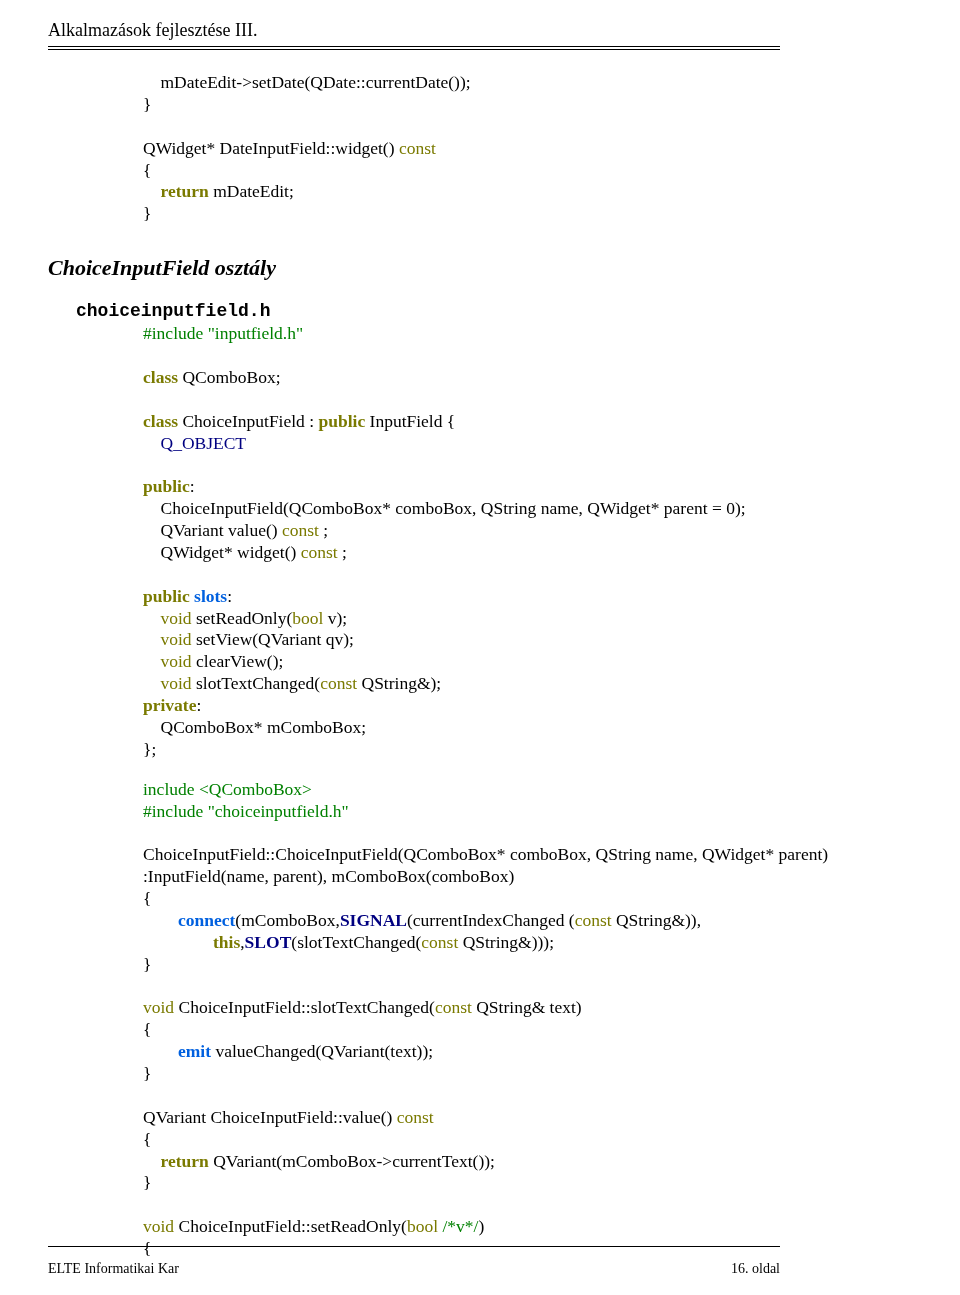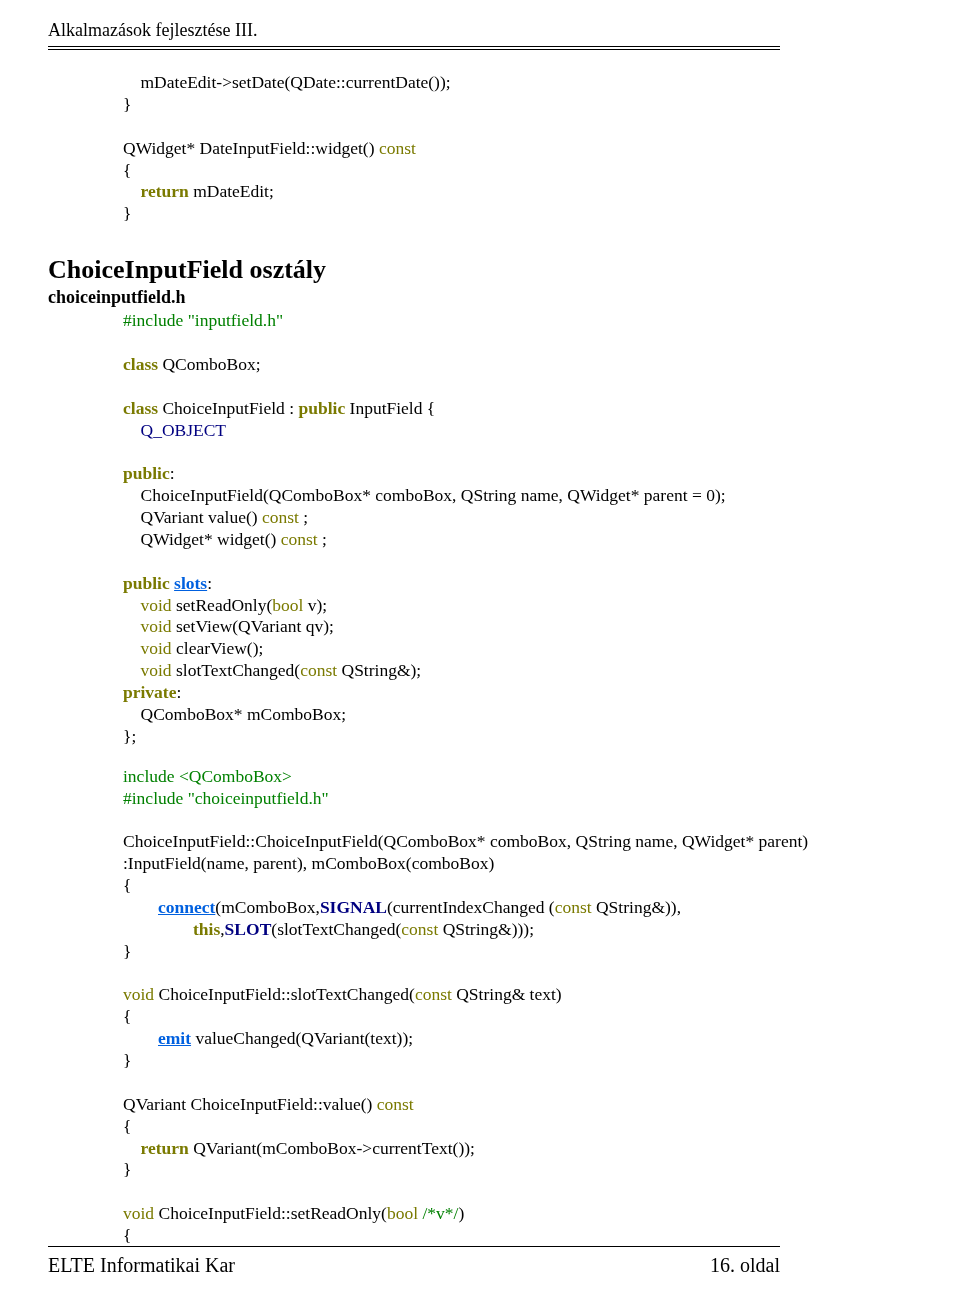--- a/index.html
+++ b/index.html
@@ -56,46 +56,48 @@
     right: 48px;
     border-top: 1px solid #000;
   }
   .footer {
     position: absolute;
     bottom: 18px;
     left: 48px;
     right: 48px;
     display: flex;
     justify-content: space-between;
-    font-size: 20px;
+    font-size: 14px;
   }
 
-  .indent1 { margin-left: 75px; }
+  .indent1 { margin-left: 95px; }
   .heading-italic {
+    font-style: italic;
     font-weight: bold;
-    font-size: 26px;
+    font-size: 22px;
     margin-top: 12px;
-    margin-bottom: 2px;
+    margin-bottom: 20px;
   }
   .filename {
-    font-family: Liberation Serif, serif;
+    font-family: Liberation Mono, monospace;
     font-weight: bold;
     font-size: 18px;
     margin-top: 2px;
     margin-bottom: 2px;
+    margin-left: 28px;
   }
   .codeblock {
     white-space: pre;
     line-height: 1.25;
     font-size: 17.5px;
   }
   .gap { height: 18px; }
   .kw-olive   { color: #7a7a00; } 
   .kw-green   { color: #008000; } 
-  .kw-blue    { color: #0060df; text-decoration: underline; } 
+  .kw-blue    { color: #0060df; } 
   .kw-darkblue{ color: #000080; text-align: right; } 
 
   .codeblock span { white-space: pre; }
 </style>
 </head>
 <body>
 
 <div class="page">
 
   <div class="header">

